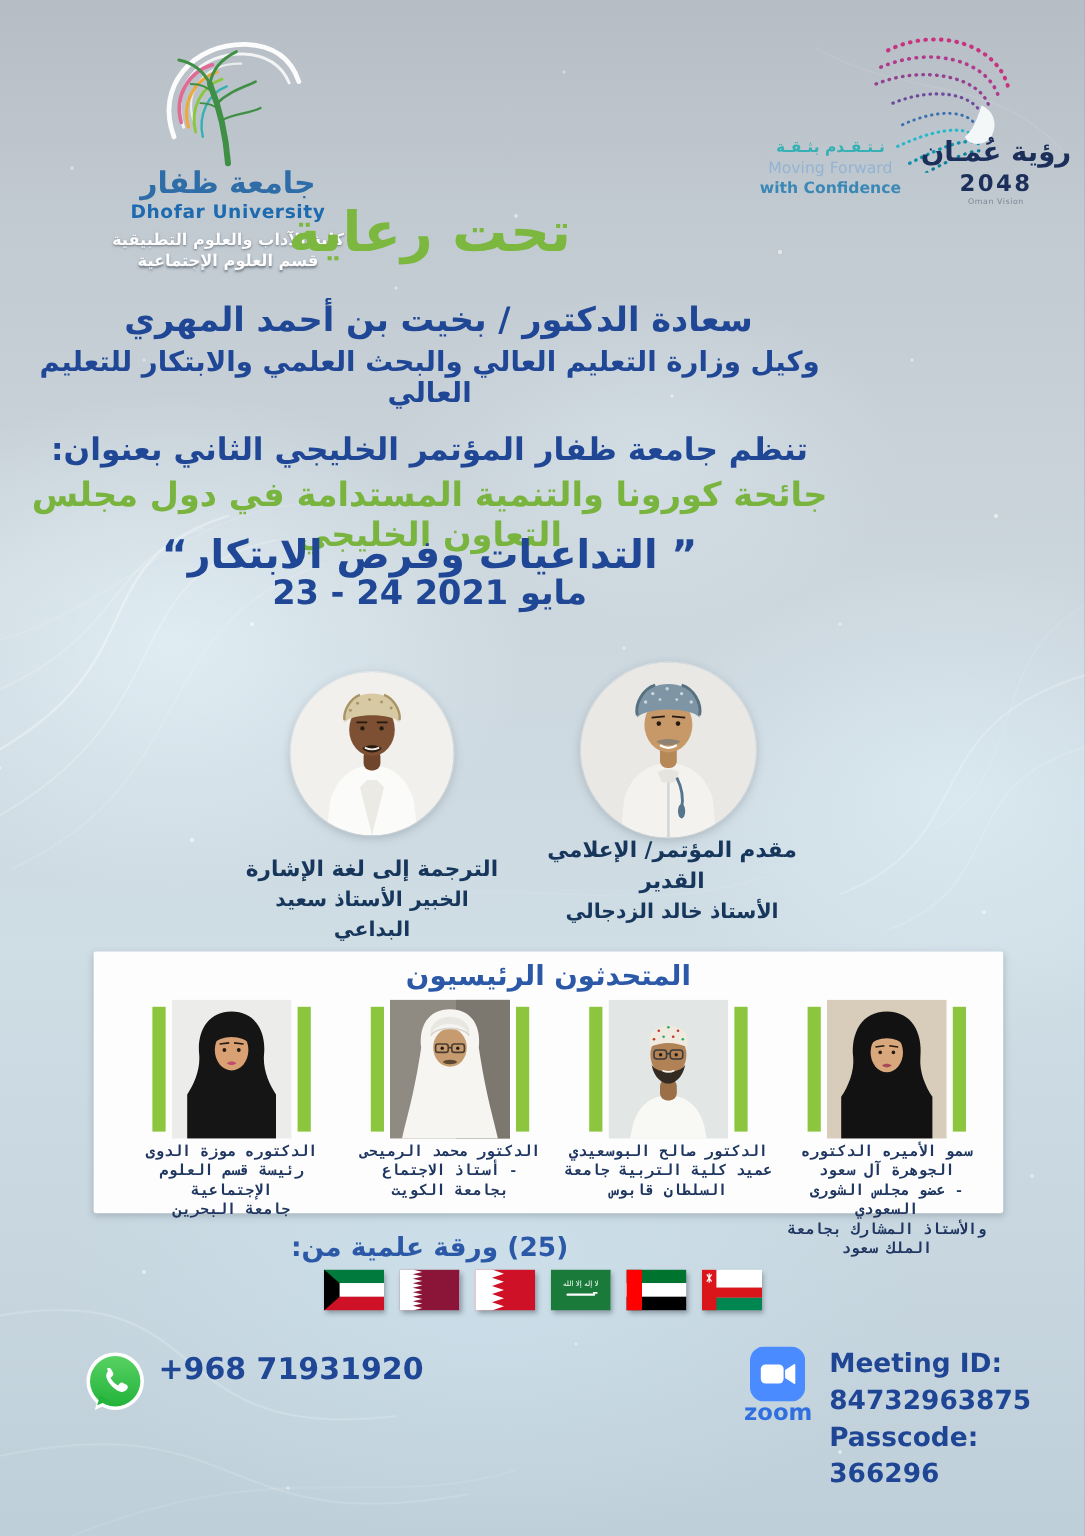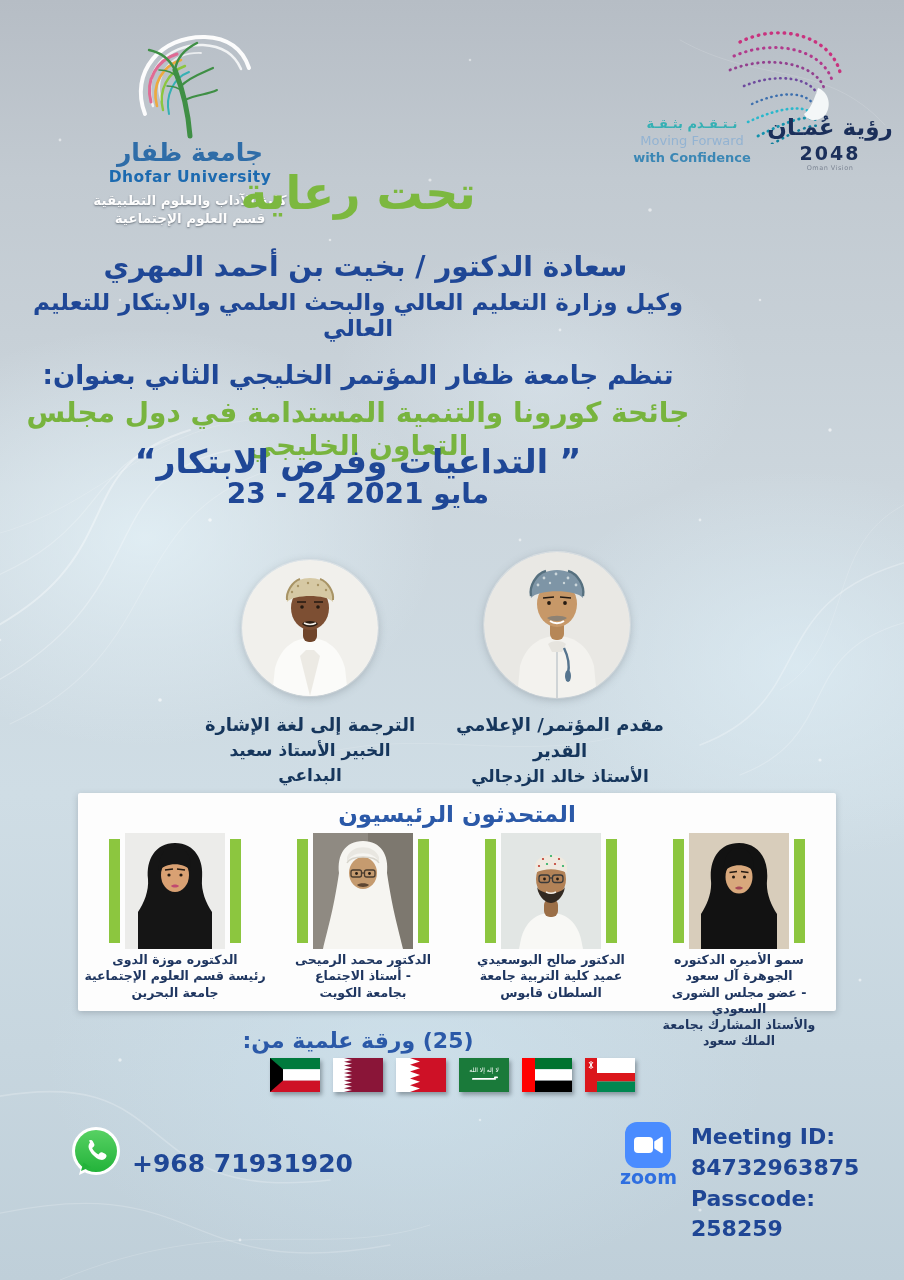--- a/index.html
+++ b/index.html
@@ -45,39 +45,39 @@
   .t-date{top:477px;font-size:28px;font-weight:bold;color:#1f4796;direction:ltr;}
   
   .circle-photo{position:absolute;border-radius:50%;overflow:hidden;
     box-shadow:0 2px 8px rgba(90,100,110,.35), 0 0 0 1px rgba(255,255,255,.5);}
   .cp1{left:242px;top:560px;width:136px;height:136px;}
   .cp2{left:484px;top:552px;width:146px;height:146px;}
   .caption{position:absolute;text-align:center;color:#16365c;line-height:1.45;}
   .caption .l1{font-size:18px;font-weight:bold;}
   .caption .l2{font-size:17px;font-weight:600;}
   .cap1{left:195px;top:712px;width:230px;}
-  .cap2{left:445px;top:712px;width:230px;}
+  .cap2{left:445px;top:696px;width:230px;}
   
   .speakers-box{position:absolute;left:78px;top:793px;width:758px;height:218px;
     background:#fdfdfd;border-radius:2px;box-shadow:0 2px 6px rgba(80,90,100,.3);}
   .box-title{margin-top:8px;text-align:center;font-size:23px;font-weight:bold;color:#2b59a8;}
-  .speakers-row{display:flex;justify-content:space-between;margin-top:6px;padding:0 6px;}
+  .speakers-row{display:flex;justify-content:flex-start;margin-top:6px;padding:0 24px;font-family:Liberation Mono, monospace;}
   .speaker{display:flex;flex-direction:column;align-items:center;}
   .sp-photo-row{display:flex;gap:5px;align-items:center;}
   .green-bar{width:11px;height:104px;background:#8cc63f;}
   .sp-photo{width:100px;height:116px;overflow:hidden;}
   .sp-photo svg{display:block;}
   .sp-name{margin-top:3px;width:182px;text-align:center;font-size:12.5px;font-weight:bold;
     color:#1f3660;line-height:1.3;}
   
   .t-papers{top:1028px;font-size:22px;font-weight:bold;color:#2b59a8;}
   .flags{position:absolute;left:0;top:1058px;width:904px;display:flex;justify-content:center;gap:13px;}
   .flag{width:50px;height:34px;box-shadow:2px 3px 4px rgba(60,70,80,.45);}
   
-  .whatsapp{position:absolute;left:70px;top:1126px;display:flex;align-items:flex-end;gap:10px;}
+  .whatsapp{position:absolute;left:70px;top:1126px;display:flex;align-items:flex-start;gap:10px;}
   .wa-num{font-size:25px;font-weight:bold;color:#1f4796;direction:ltr;}
   .zoomblk{position:absolute;left:620px;top:1122px;display:flex;gap:14px;}
   .zoom-ic{display:flex;flex-direction:column;align-items:center;}
   .zoom-word{font-size:19px;font-weight:bold;color:#2f6fe0;margin-top:-2px;}
   .zoom-txt{font-size:22px;font-weight:bold;color:#1f4695;line-height:1.4;direction:ltr;}
 </style>
 </head>
 <body>
 
 <div class="poster">
@@ -452,17 +452,17 @@
     <div class="zoom-ic">
       <svg width="46" height="46" viewBox="0 0 46 46">
         <rect width="46" height="46" rx="12" fill="#4a8cff"></rect>
         <rect x="9" y="15" width="19" height="16" rx="4" fill="#ffffff"></rect>
         <path d="M30,20 L37,15.5 L37,30.5 L30,26 Z" fill="#ffffff" stroke="#ffffff" stroke-width="1.5" stroke-linejoin="round"></path>
       </svg>
       <div class="zoom-word">zoom</div>
     </div>
     <div class="zoom-txt">
       <div>Meeting ID: 84732963875</div>
-      <div>Passcode: 258259</div>
+      <div>Passcode: 366296</div>
     </div>
   </div>
 
 </div>
 
 </body></html>

